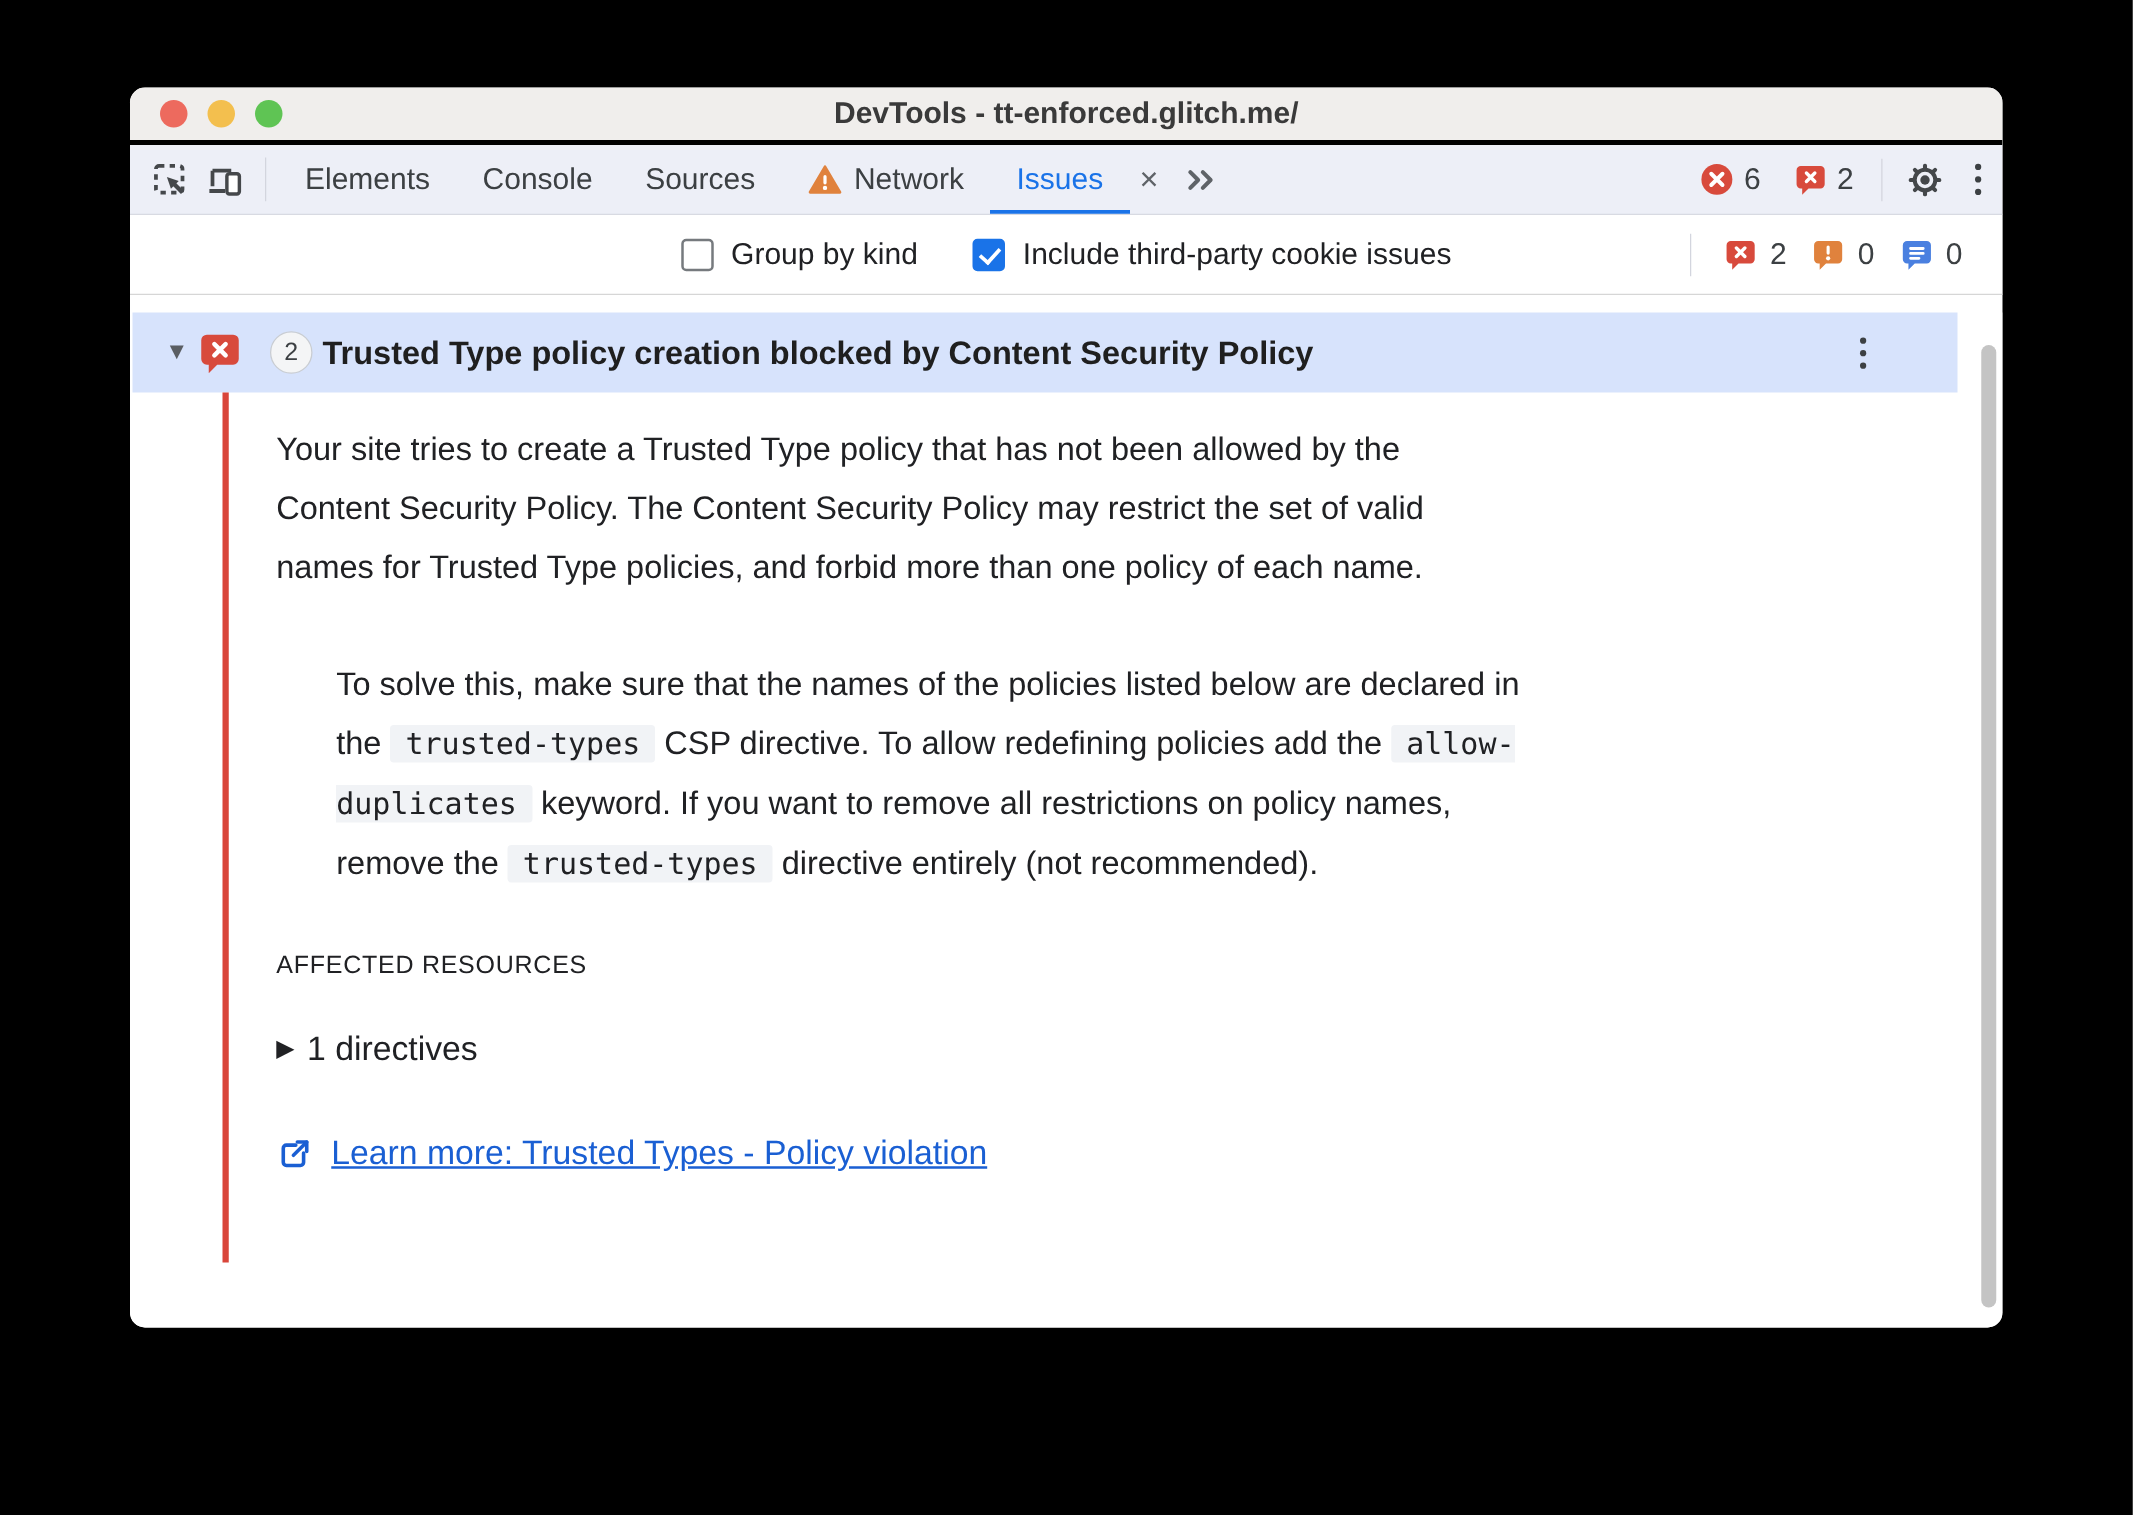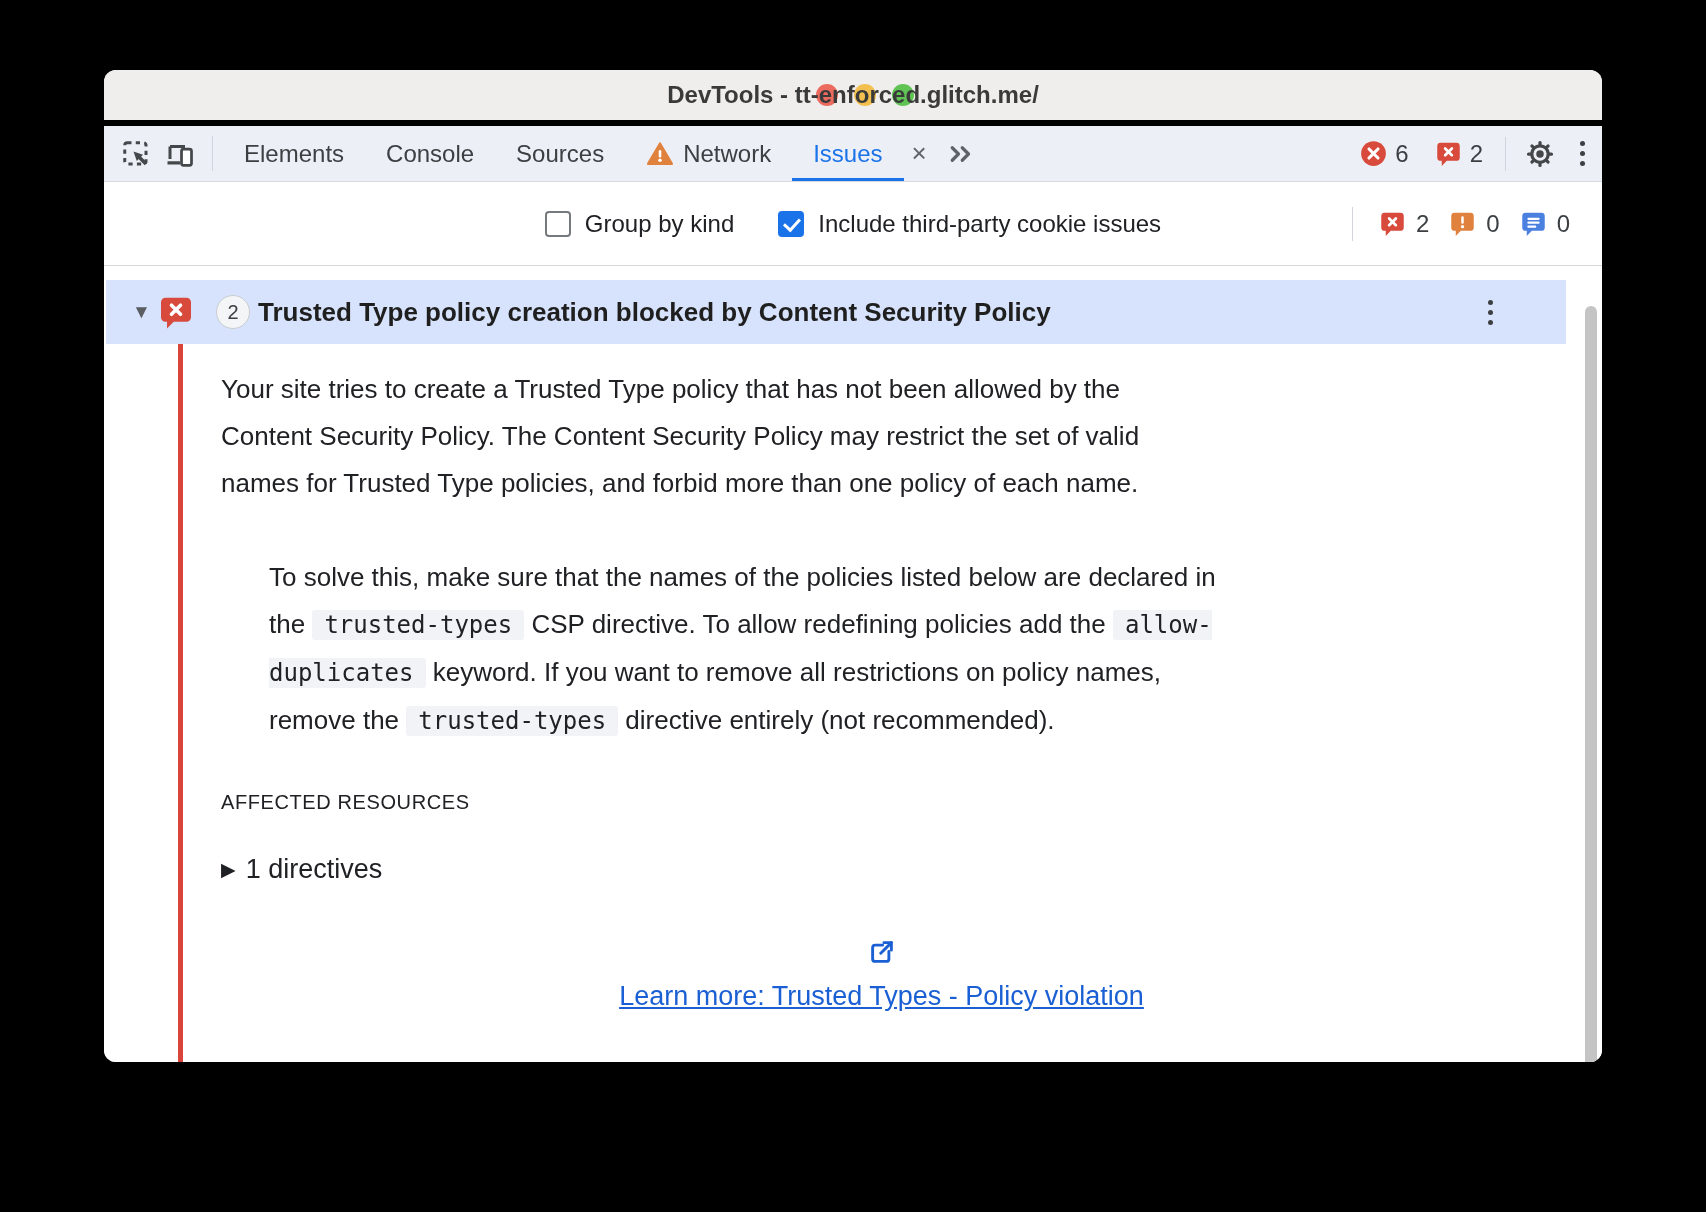--- a/index.html
+++ b/index.html
@@ -9,22 +9,22 @@
     --titlebar-bg:#f0eeec; --toolbar-bg:#edeff7;
     --traffic-red:#ed6a5e; --traffic-yellow:#f3bf4e; --traffic-green:#5fc454;
   }
   *{margin:0;padding:0;box-sizing:border-box;}
   html,body{width:1706px;height:1212px;background:#000;overflow:hidden;
     font-family:"Liberation Sans","DejaVu Sans",sans-serif;}
   .window{position:absolute;left:104px;top:70px;width:1498px;height:992px;
     background:#fff;border-radius:12px;overflow:hidden;
     box-shadow:0 18px 60px rgba(0,0,0,.6);}
   
-  .titlebar{height:56px;background:var(--titlebar-bg);display:flex;align-items:center;
-    position:relative;border-bottom:6px solid #000000;justify-content:center;}
+  .titlebar{height:46px;background:var(--titlebar-bg);display:flex;align-items:center;
+    position:relative;border-bottom:4px solid #000000;}
   .traffic{display:flex;gap:16px;margin-left:24px;}
   .light{width:22px;height:22px;border-radius:50%;}
   .light.red{background:var(--traffic-red);}
   .light.yellow{background:var(--traffic-yellow);}
   .light.green{background:var(--traffic-green);}
   .win-title{position:absolute;left:0;right:0;text-align:center;font-size:24px;
     font-weight:700;color:#3a3a3a;}
   
   .tabbar{height:56px;background:var(--toolbar-bg);display:flex;align-items:stretch;
     padding:0 0 0 10px;border-bottom:1px solid #d8dae2;}
@@ -33,21 +33,21 @@
   .tab{display:flex;align-items:center;gap:9px;padding:3px 21px 0 21px;font-size:24px;
     color:#3c4043;border-bottom:3px solid transparent;cursor:default;}
   .tab.active{color:var(--accent);border-bottom-color:var(--accent);}
   .tab-close{display:flex;align-items:center;padding:0 8px;font-size:26px;color:#5f6368;}
   .badge-group{display:flex;align-items:center;gap:8px;margin-left:26px;font-size:24px;color:#3c4043;}
   .right-tools{margin-left:auto;display:flex;align-items:center;}
   .kebab{display:flex;flex-direction:column;gap:5px;align-items:center;justify-content:center;
     width:40px;height:100%;}
   .kebab i{width:5px;height:5px;border-radius:50%;background:#3c4043;}
   
-  .filterbar{height:84px;background:#fff;border-bottom:1px solid #d6d6d6;
+  .filterbar{height:64px;background:#fff;border-bottom:1px solid #d6d6d6;
     display:flex;align-items:center;justify-content:center;position:relative;font-size:24px;color:#202124;}
   .chk-row{display:flex;align-items:center;gap:14px;margin:0 22px;}
   .checkbox{width:26px;height:26px;border-radius:4px;border:2.5px solid #767a7e;background:#fff;
     position:relative;flex:0 0 auto;}
   .checkbox.checked{background:var(--accent);border-color:var(--accent);}
   .checkbox.checked::after{content:"";position:absolute;left:7px;top:2px;width:7px;height:13px;
     border:solid #fff;border-width:0 3px 3px 0;transform:rotate(42deg);}
   .filter-badges{position:absolute;right:22px;top:0;bottom:0;display:flex;align-items:center;gap:10px;
     font-size:24px;color:#3c4043;}
   .filter-badges .vdiv{height:34px;margin:0 16px 0 0;}
@@ -64,21 +64,21 @@
   
   .issue-body{margin-left:74px;border-left:5px solid var(--bar-red);
     padding:22px 60px 72px 38px;}
   .para{font-size:26px;line-height:47px;color:var(--text);white-space:pre-line;max-width:1350px;}
   .para + .para{margin-top:47px;margin-left:48px;}
   .code{font-family:"DejaVu Sans Mono","Liberation Mono",monospace;font-size:24px;
     background:var(--code-bg);border-radius:3px;padding:1px 12px;white-space:inherit;}
   .section-label{margin-top:46px;font-size:20px;font-weight:400;letter-spacing:.6px;color:#202124;}
   .directives{margin-top:40px;display:flex;align-items:center;gap:10px;font-size:27px;color:#202124;}
   .directives .tri{font-size:19px;color:#202124;}
-  .learn-more{margin-top:52px;display:flex;align-items:center;gap:14px;flex-direction:column;}
+  .learn-more{margin-top:52px;display:flex;align-items:center;gap:14px;}
   .learn-more a{font-size:27px;color:var(--link);text-decoration:underline;}
   
   .scroll-thumb{position:absolute;right:5px;top:26px;width:12px;height:770px;border-radius:6px;
     background:#c4c4c4;}
   svg{display:block;}
 </style>
 </head>
 <body>
 
 <div class="window">

